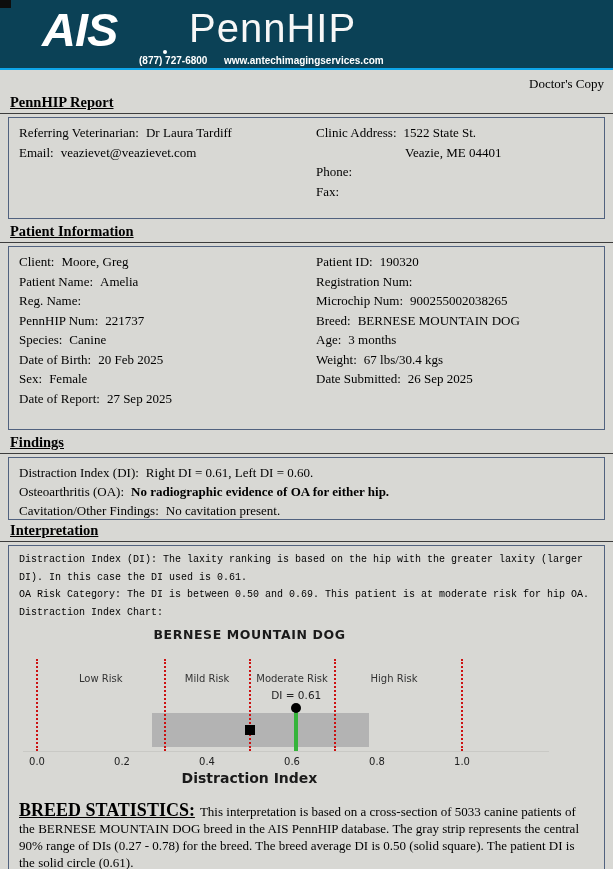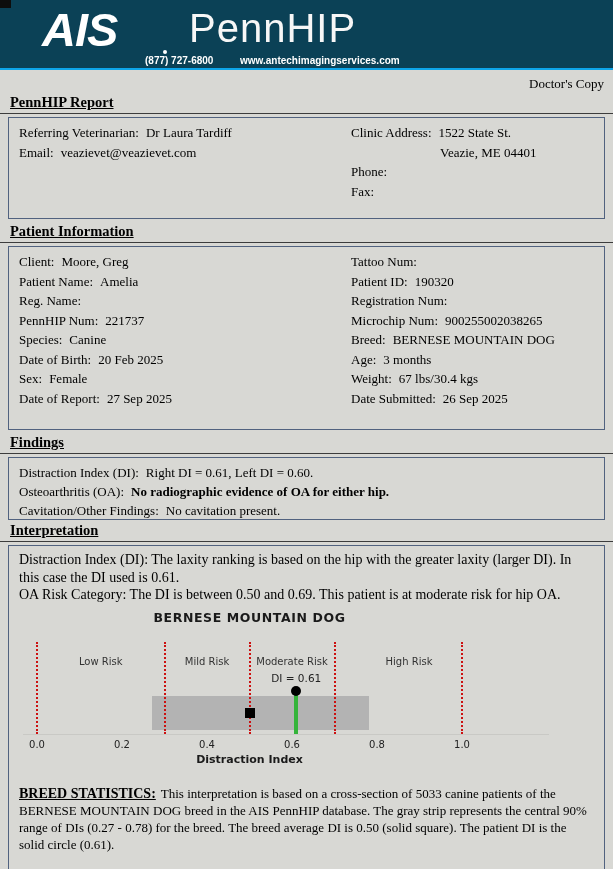--- a/index.html
+++ b/index.html
@@ -15,55 +15,55 @@
     font-family:"Liberation Sans", sans-serif; font-style:italic; font-weight:bold;
     font-size:47px; letter-spacing:-1px;
   }
   .ais-dot { position:absolute; left:163px; top:50px; width:4px; height:4px; border-radius:50%; background:#fff; }
   .pennhip {
     position:absolute; left:189px; top:6px; color:#f7f7f7;
     font-family:"Liberation Sans", sans-serif; font-weight:normal;
     font-size:40px; letter-spacing:1px;
   }
   .tb-small { position:absolute; top:55px; color:#fff; font-family:"Liberation Sans", sans-serif; font-weight:bold; font-size:10px; }
-  .tb-phone { left:145px; }
-  .tb-site  { left:240px;text-align:right; }
+  .tb-phone { left:139px; }
+  .tb-site  { left:224px;text-align:right; }
   
   .copy { text-align:right; padding:6px 9px 0 0; font-size:13px; height:16px; }
   .h-sec { margin:2px 0 0 10px; font-size:14.5px; font-weight:bold; height:17px;text-decoration:underline; }
   .h-sec.gap { margin-top:4px; }
   .rule { height:0; border-top:1px solid #3c3c3c; margin-top:2px; }
   
   .box { border:1px solid #51627f; margin:3px 8px 0 8px; padding-top:5px; font-size:13px; }
   .box-ref { height:95px; }
   .box-patient { height:177px; }
   .box-findings { height:56px; }
   .box-interp { height:350px; }
-  .cols { display:flex;gap:35px; }
+  .cols { display:flex; }
   .col-l { flex:0 0 297px; }
   .col-r { flex:1 1 auto; }
   .row { line-height:19.5px; padding-left:10px; white-space:nowrap; }
   .row-s { line-height:19px; }
   .lbl { }
   .val { margin-left:7px; }
   .val.bold { font-weight:bold; }
   .indent { padding-left:92px; }
   
-  .ipara { margin:0; padding:0 12px 0 10px; line-height:17.5px; font-size:14px; }
+  .ipara { margin:0; padding:0 12px 0 10px; line-height:17.5px; font-size:10px;font-family:Liberation Mono, monospace; }
   .breed { margin:14px 0 0 0; padding:0 16px 0 10px; line-height:17px; font-size:13px; }
-  .breed-lbl { font-weight:bold; font-size:14px; text-decoration:underline; margin-right:5px; }
+  .breed-lbl { font-weight:bold; font-size:18px; text-decoration:underline; margin-right:5px; }
   
   #di-chart { position:relative; width:584px; height:165px; margin-top:2px; }
   .c-title  { position:absolute; top:4px; text-align:center; font-family:"DejaVu Sans",sans-serif; font-weight:bold; font-size:12.5px; letter-spacing:0.6px; color:#1a1a1a; }
   .c-band   { position:absolute; top:90px; height:34px; }
   .c-axis   { position:absolute; top:128px; left:14px; width:526px; height:1px; background:#c9c9c5; }
   .c-bound  { position:absolute; top:36px; height:92px; width:0; border-left:2px dotted #cc1111; }
   .c-zone   { position:absolute; top:50px; text-align:center; font-family:"DejaVu Sans",sans-serif; font-size:10px; color:#333; }
   .c-tick   { position:absolute; top:133px; width:30px; text-align:center; font-family:"DejaVu Sans",sans-serif; font-size:10px; color:#222; }
-  .c-xlabel { position:absolute; top:147px; text-align:center; font-family:"DejaVu Sans",sans-serif; font-weight:bold; font-size:11px; color:#1a1a1a; }
+  .c-xlabel { position:absolute; top:147px; text-align:center; font-family:"DejaVu Sans",sans-serif; font-weight:bold; font-size:14px; color:#1a1a1a; }
   .c-square { position:absolute; top:102px; width:10px; height:10px; }
   .c-pline  { position:absolute; top:86px; height:42px; width:4px; }
   .c-pdot   { position:absolute; top:80px; width:10px; height:10px; border-radius:50%; }
   .c-plabel { position:absolute; top:66px; width:120px; text-align:center; font-family:"DejaVu Sans",sans-serif; font-size:10.5px; color:#222; }
 </style>
 </head>
 <body>
 
 <div class="page">
 
@@ -105,21 +105,20 @@
         <div class="row"><span class="lbl">Client:</span><span class="val">Moore, Greg</span></div>
         <div class="row"><span class="lbl">Patient Name:</span><span class="val">Amelia</span></div>
         <div class="row"><span class="lbl">Reg. Name:</span><span class="val"></span></div>
         <div class="row"><span class="lbl">PennHIP Num:</span><span class="val">221737</span></div>
         <div class="row"><span class="lbl">Species:</span><span class="val">Canine</span></div>
         <div class="row"><span class="lbl">Date of Birth:</span><span class="val">20 Feb 2025</span></div>
         <div class="row"><span class="lbl">Sex:</span><span class="val">Female</span></div>
         <div class="row"><span class="lbl">Date of Report:</span><span class="val">27 Sep 2025</span></div>
       </div>
       <div class="col-r">
-        <div class="row"><span class="lbl">Tattoo Num:</span><span class="val"></span></div>
         <div class="row"><span class="lbl">Patient ID:</span><span class="val">190320</span></div>
         <div class="row"><span class="lbl">Registration Num:</span><span class="val"></span></div>
         <div class="row"><span class="lbl">Microchip Num:</span><span class="val">900255002038265</span></div>
         <div class="row"><span class="lbl">Breed:</span><span class="val">BERNESE MOUNTAIN DOG</span></div>
         <div class="row"><span class="lbl">Age:</span><span class="val">3 months</span></div>
         <div class="row"><span class="lbl">Weight:</span><span class="val">67 lbs/30.4 kgs</span></div>
         <div class="row"><span class="lbl">Date Submitted:</span><span class="val">26 Sep 2025</span></div>
       </div>
     </div>
   </div>
@@ -132,33 +131,34 @@
     <div class="row row-s"><span class="lbl">Osteoarthritis (OA):</span><span class="val bold">No radiographic evidence of OA for either hip.</span></div>
     <div class="row row-s"><span class="lbl">Cavitation/Other Findings:</span><span class="val">No cavitation present.</span></div>
   </div>
 
   <div class="h-sec">Interpretation</div>
   <div class="rule"></div>
 
   <div class="box box-interp">
     <p class="ipara">Distraction Index (DI): The laxity ranking is based on the hip with the greater laxity (larger DI). In this case the DI used is 0.61.</p>
     <p class="ipara">OA Risk Category: The DI is between 0.50 and 0.69. This patient is at moderate risk for hip OA.</p>
+    <p class="ipara">Distraction Index Chart:</p>
 
     <div id="di-chart">
         <div class="c-band" style="left: 142.75px; width: 216.75px; background: rgb(179, 179, 179);"></div>
         <div class="c-axis"></div>
         <div class="c-bound" style="left: 27px; border-color: rgb(204, 17, 17);"></div>
         <div class="c-bound" style="left: 154.5px; border-color: rgb(204, 17, 17);"></div>
         <div class="c-bound" style="left: 239.5px; border-color: rgb(204, 17, 17);"></div>
         <div class="c-bound" style="left: 324.5px; border-color: rgb(204, 17, 17);"></div>
         <div class="c-bound" style="left: 452px; border-color: rgb(204, 17, 17);"></div>
         <div class="c-zone" style="left: 31.75px; width: 120px;">Low Risk</div>
         <div class="c-zone" style="left: 138px; width: 120px;">Mild Risk</div>
         <div class="c-zone" style="left: 223px; width: 120px;">Moderate Risk</div>
-        <div class="c-zone" style="left: 340px; width: 120px;">High Risk</div>
+        <div class="c-zone" style="left: 325px; width: 120px;">High Risk</div>
         <div class="c-title" style="left: 28px; width: 425px;">BERNESE MOUNTAIN DOG</div>
         <div class="c-tick" style="left: 13px;">0.0</div>
         <div class="c-tick" style="left: 98px;">0.2</div>
         <div class="c-tick" style="left: 183px;">0.4</div>
         <div class="c-tick" style="left: 268px;">0.6</div>
         <div class="c-tick" style="left: 353px;">0.8</div>
         <div class="c-tick" style="left: 438px;">1.0</div>
         <div class="c-xlabel" style="left: 28px; width: 425px;">Distraction Index</div>
         <div class="c-square" style="left: 235.5px; background: rgb(0, 0, 0);"></div>
         <div class="c-pline" style="left: 285.25px; background: rgb(53, 180, 58);"></div>

